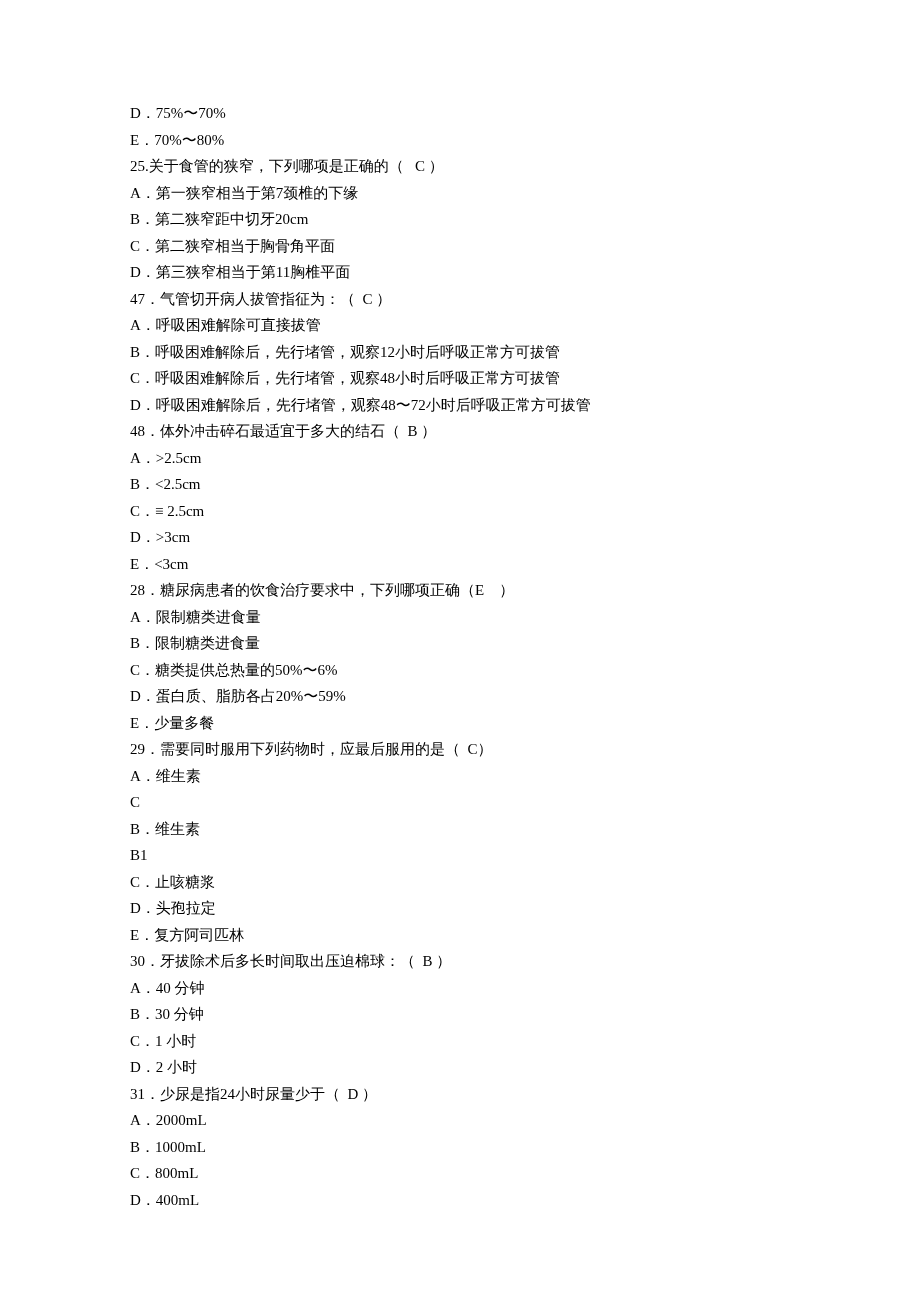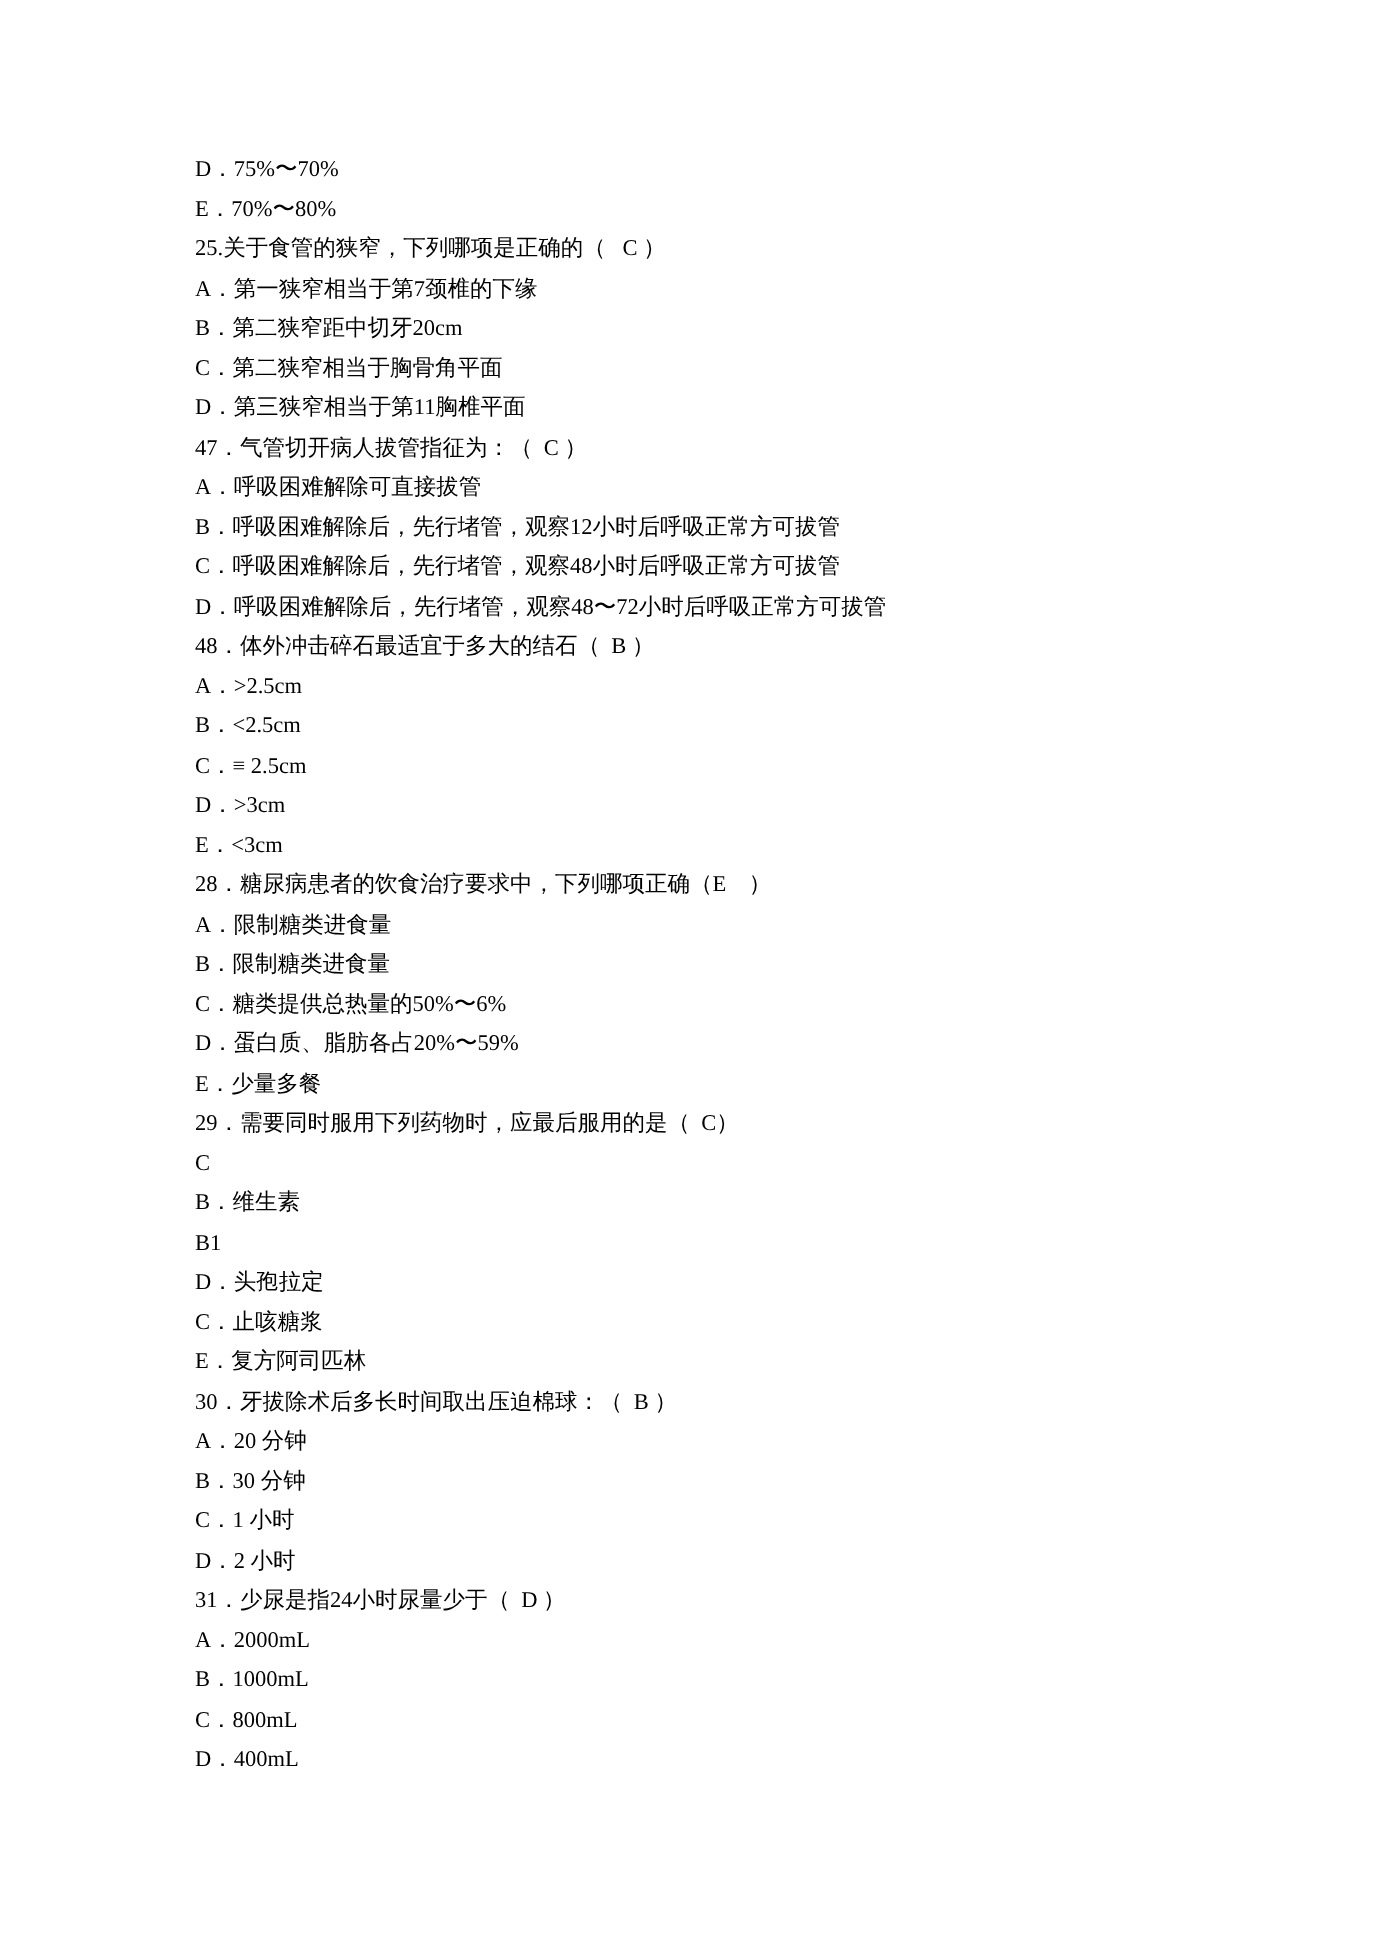--- a/index.html
+++ b/index.html
@@ -41,28 +41,29 @@
   <div class="line">C．≡ 2.5cm</div>
   <div class="line">D．&gt;3cm</div>
   <div class="line">E．&lt;3cm</div>
   <div class="line">28．糖尿病患者的饮食治疗要求中，下列哪项正确（E    ）</div>
   <div class="line">A．限制糖类进食量</div>
   <div class="line">B．限制糖类进食量</div>
   <div class="line">C．糖类提供总热量的50%〜6%</div>
   <div class="line">D．蛋白质、脂肪各占20%〜59%</div>
   <div class="line">E．少量多餐</div>
   <div class="line">29．需要同时服用下列药物时，应最后服用的是（  C）</div>
+  <div class="line">A．维生素</div>
   <div class="line">C</div>
   <div class="line">B．维生素</div>
   <div class="line">B1</div>
+  <div class="line">C．止咳糖浆</div>
   <div class="line">D．头孢拉定</div>
-  <div class="line">C．止咳糖浆</div>
   <div class="line">E．复方阿司匹林</div>
   <div class="line">30．牙拔除术后多长时间取出压迫棉球：（  B ）</div>
-  <div class="line">A．20 分钟</div>
+  <div class="line">A．40 分钟</div>
   <div class="line">B．30 分钟</div>
   <div class="line">C．1 小时</div>
   <div class="line">D．2 小时</div>
   <div class="line">31．少尿是指24小时尿量少于（  D ）</div>
   <div class="line">A．2000mL</div>
   <div class="line">B．1000mL</div>
   <div class="line">C．800mL</div>
   <div class="line">D．400mL</div>
 </div>
 

